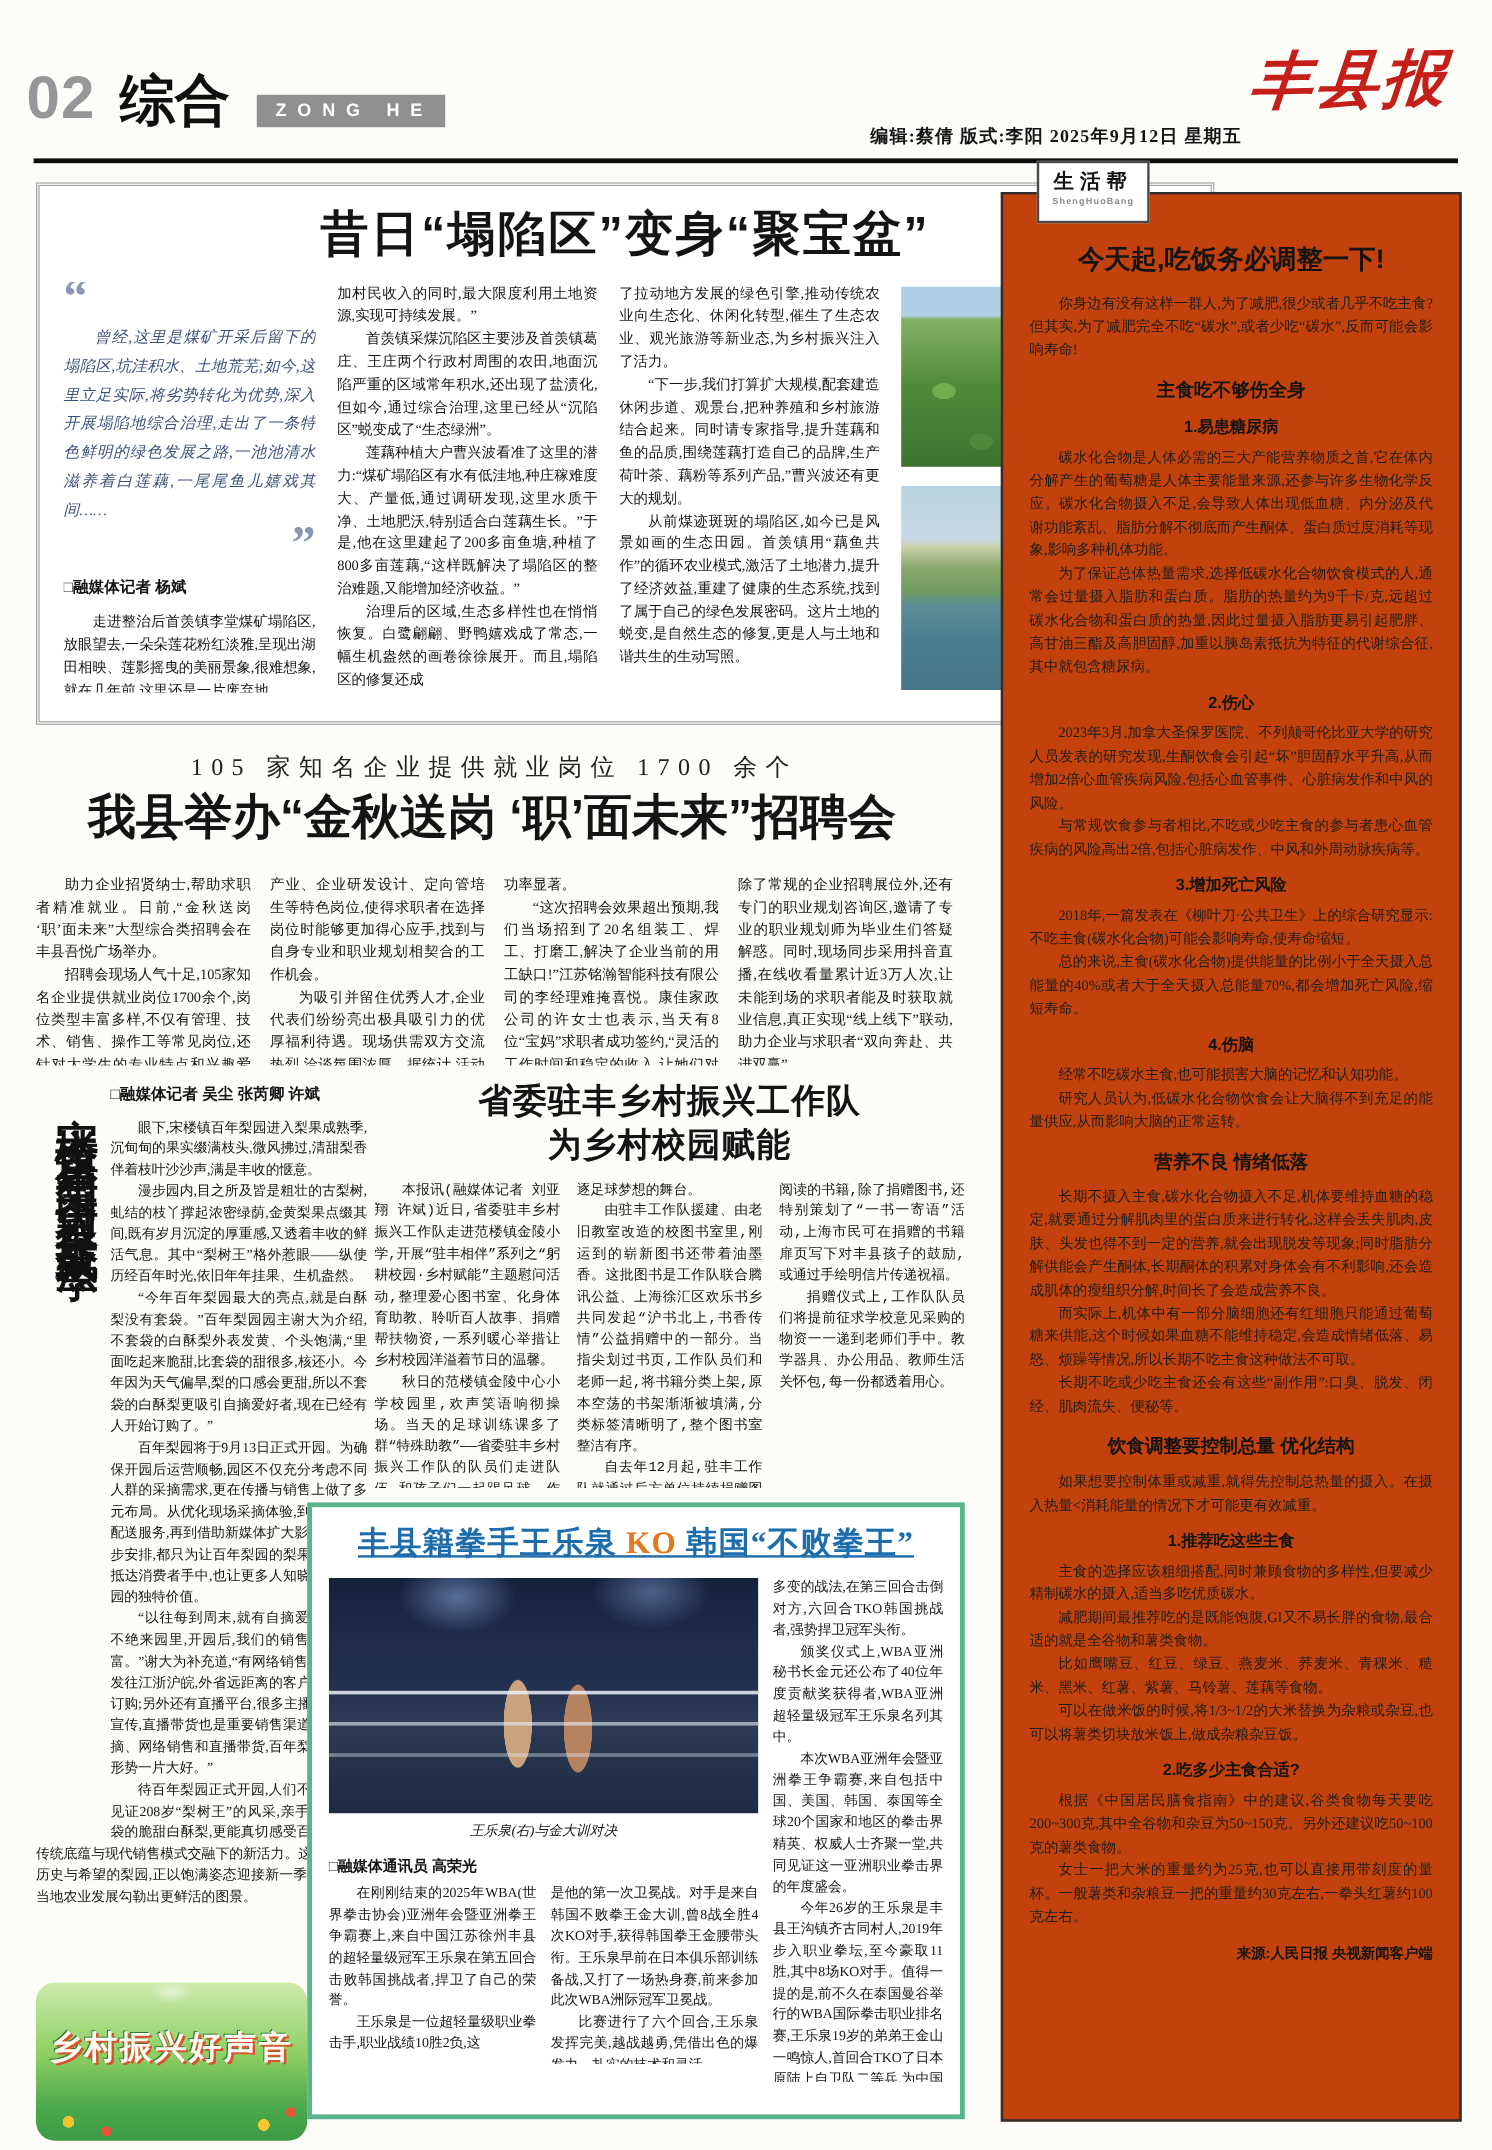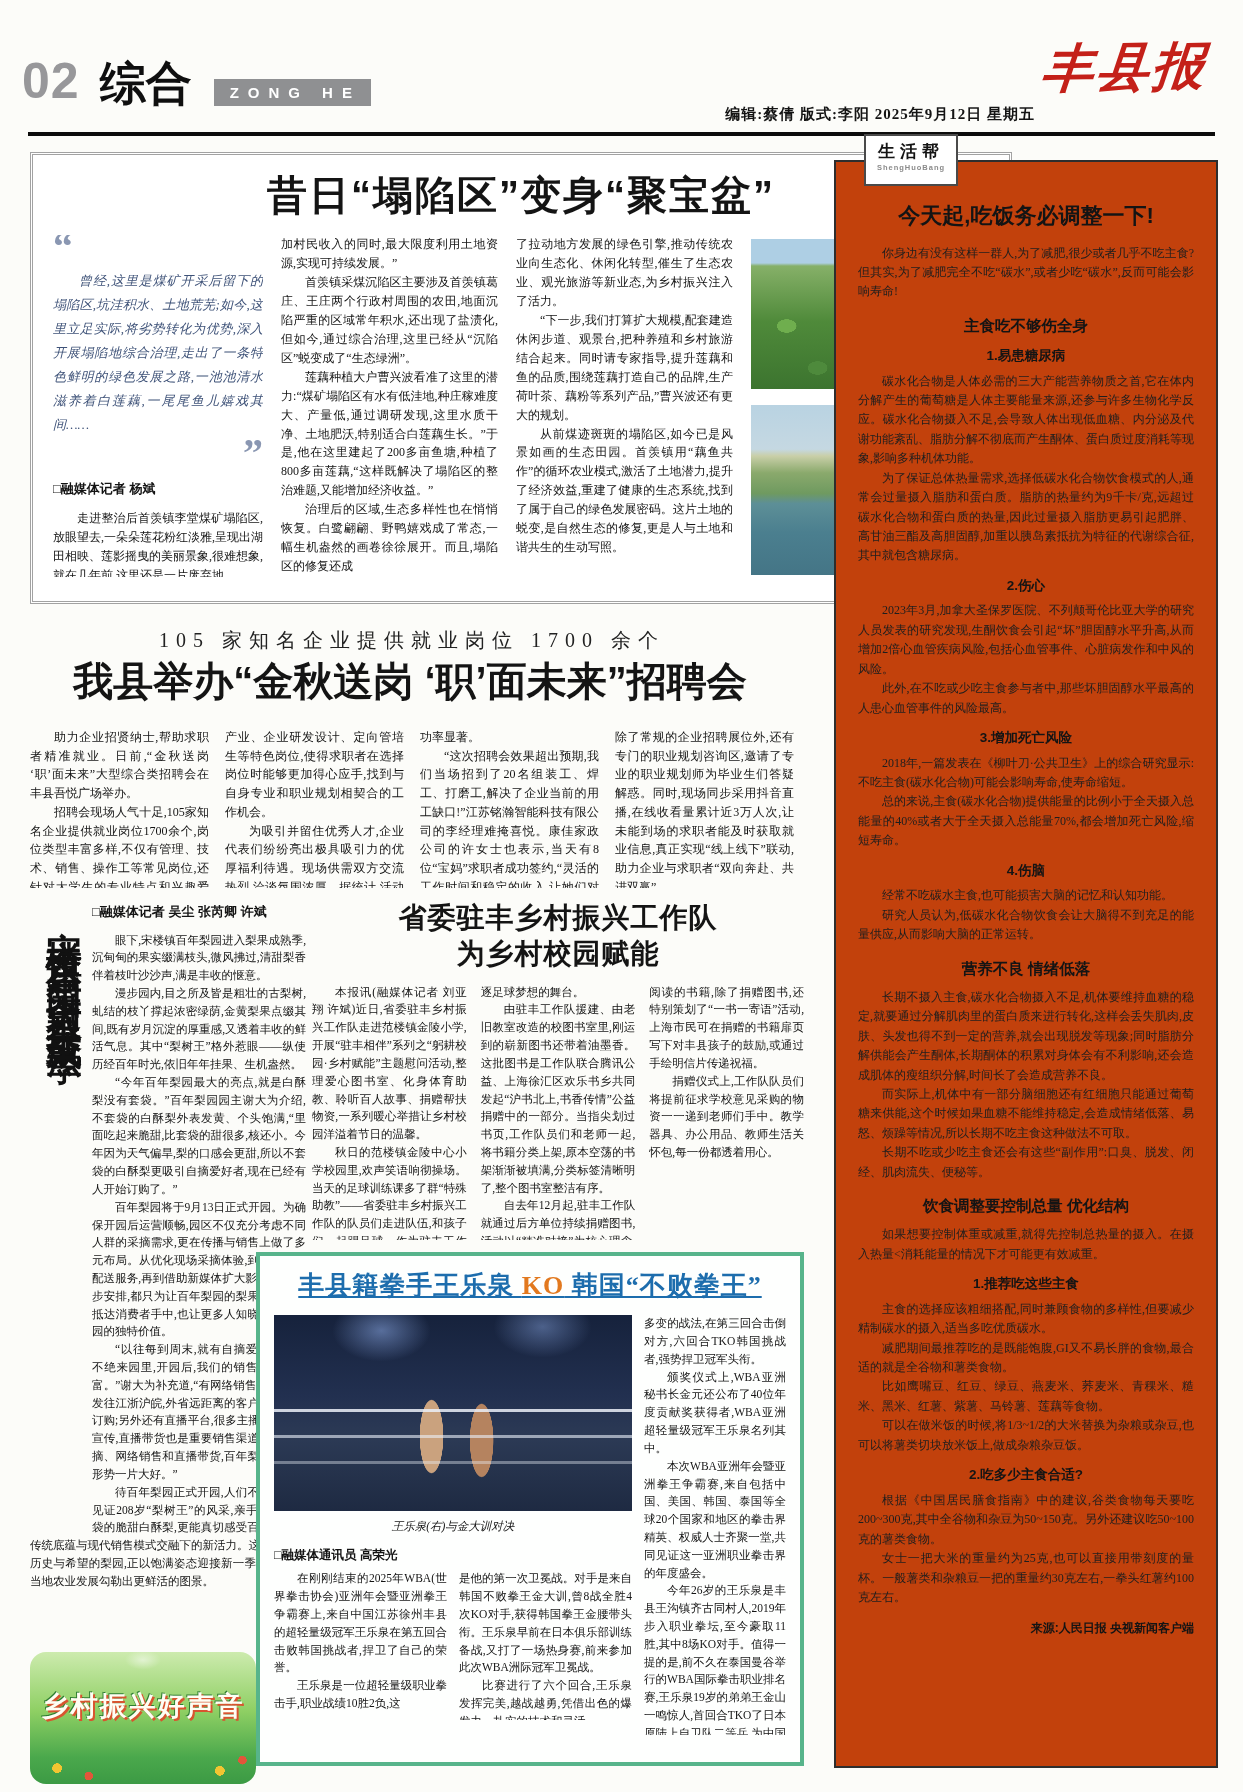--- a/index.html
+++ b/index.html
@@ -58,21 +58,21 @@
   .pear { position:absolute; left:30px; top:902px; width:276px; height:742px; overflow:hidden; }
   .vtitle { float:left; width:62px; height:626px; writing-mode:vertical-rl; text-orientation:upright;
             font:700 36px/1.6 "Liberation Serif",serif; letter-spacing:9px; color:#111; }
   .pear-byline { font:700 13px/1.5 "Liberation Sans",sans-serif; margin:0 0 10px 8px; }
   .pear .para { font-size:11.5px; line-height:1.55; }
 
   
   .school { position:absolute; left:312px; top:900px; width:492px; height:350px; overflow:hidden; }
   .school-title { text-align:center; font:900 28px/1.28 "Liberation Sans",sans-serif; letter-spacing:1px; }
   .school-row { display:flex; gap:14px; margin-top:12px; height:256px; overflow:hidden; }
-  .school-col { flex:1 1 0; overflow:hidden; }
+  .school-col { flex:1 1 0; overflow:hidden;font-family:Liberation Mono, monospace; }
   .school .para { font-size:11.5px; line-height:1.55; }
 
   
   .boxbox { position:absolute; left:256px; top:1252px; width:548px; height:514px;
             border:4px solid #57b48b; background:#fefffe; padding:14px 14px 8px; overflow:hidden; }
   .box-title { text-align:center; font:700 26px/1.2 "Liberation Serif",serif; color:#1d6dad; letter-spacing:1px;text-decoration:underline; }
   .box-title .ko { color:#e2791f; }
   .box-row { display:flex; gap:12px; margin-top:14px; height:420px; overflow:hidden; }
   .box-left { flex:0 0 358px; overflow:hidden; }
   .boxing-photo { height:196px; position:relative; overflow:hidden;
@@ -258,21 +258,21 @@
 <div class="sb-frame">
   <div class="sb-title">今天起,吃饭务必调整一下!</div>
   <p class="para">你身边有没有这样一群人,为了减肥,很少或者几乎不吃主食?但其实,为了减肥完全不吃“碳水”,或者少吃“碳水”,反而可能会影响寿命!</p>
   <div>
       <div class="sb-h big">主食吃不够伤全身</div>
       <div class="sb-h">1.易患糖尿病</div>
       <p class="para">碳水化合物是人体必需的三大产能营养物质之首,它在体内分解产生的葡萄糖是人体主要能量来源,还参与许多生物化学反应。碳水化合物摄入不足,会导致人体出现低血糖、内分泌及代谢功能紊乱、脂肪分解不彻底而产生酮体、蛋白质过度消耗等现象,影响多种机体功能。</p>
       <p class="para">为了保证总体热量需求,选择低碳水化合物饮食模式的人,通常会过量摄入脂肪和蛋白质。脂肪的热量约为9千卡/克,远超过碳水化合物和蛋白质的热量,因此过量摄入脂肪更易引起肥胖、高甘油三酯及高胆固醇,加重以胰岛素抵抗为特征的代谢综合征,其中就包含糖尿病。</p>
       <div class="sb-h">2.伤心</div>
       <p class="para">2023年3月,加拿大圣保罗医院、不列颠哥伦比亚大学的研究人员发表的研究发现,生酮饮食会引起“坏”胆固醇水平升高,从而增加2倍心血管疾病风险,包括心血管事件、心脏病发作和中风的风险。</p>
-      <p class="para">此外,在不吃或少吃主食参与者中,那些坏胆固醇水平最高的人患心血管事件的风险最高。</p>
+      <p class="para">与常规饮食参与者相比,不吃或少吃主食的参与者患心血管疾病的风险高出2倍,包括心脏病发作、中风和外周动脉疾病等。</p>
       <div class="sb-h">3.增加死亡风险</div>
       <p class="para">2018年,一篇发表在《柳叶刀·公共卫生》上的综合研究显示:不吃主食(碳水化合物)可能会影响寿命,使寿命缩短。</p>
       <p class="para">总的来说,主食(碳水化合物)提供能量的比例小于全天摄入总能量的40%或者大于全天摄入总能量70%,都会增加死亡风险,缩短寿命。</p>
       <div class="sb-h">4.伤脑</div>
       <p class="para">经常不吃碳水主食,也可能损害大脑的记忆和认知功能。</p>
       <p class="para">研究人员认为,低碳水化合物饮食会让大脑得不到充足的能量供应,从而影响大脑的正常运转。</p>
       <div class="sb-h big">营养不良  情绪低落</div>
       <p class="para">长期不摄入主食,碳水化合物摄入不足,机体要维持血糖的稳定,就要通过分解肌肉里的蛋白质来进行转化,这样会丢失肌肉,皮肤、头发也得不到一定的营养,就会出现脱发等现象;同时脂肪分解供能会产生酮体,长期酮体的积累对身体会有不利影响,还会造成肌体的瘦组织分解,时间长了会造成营养不良。</p>
       <p class="para">而实际上,机体中有一部分脑细胞还有红细胞只能通过葡萄糖来供能,这个时候如果血糖不能维持稳定,会造成情绪低落、易怒、烦躁等情况,所以长期不吃主食这种做法不可取。</p>
       <p class="para">长期不吃或少吃主食还会有这些“副作用”:口臭、脱发、闭经、肌肉流失、便秘等。</p>

